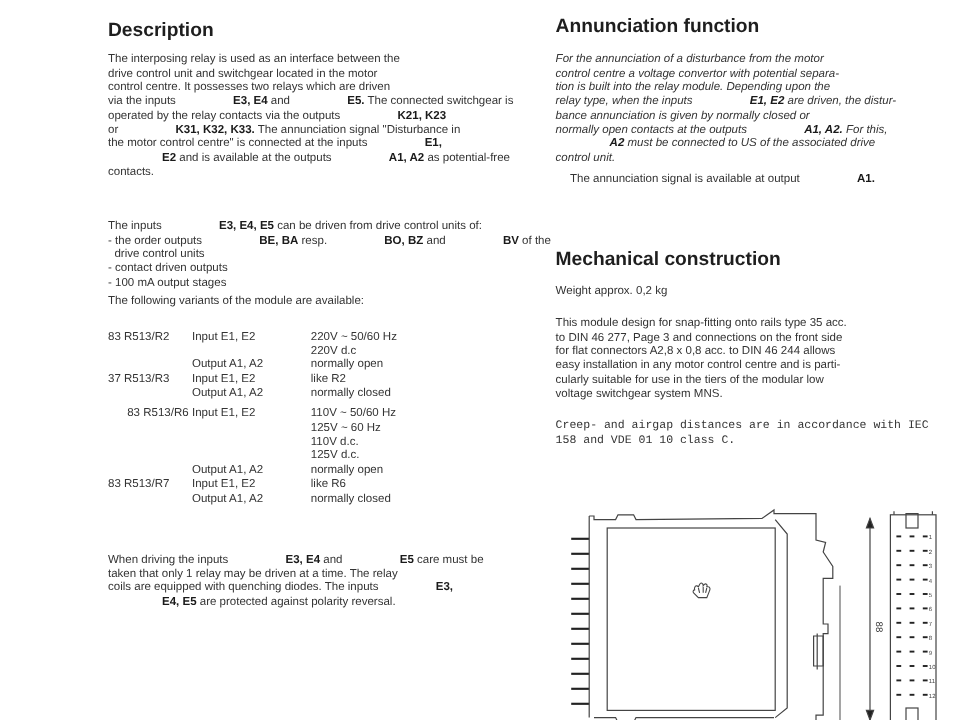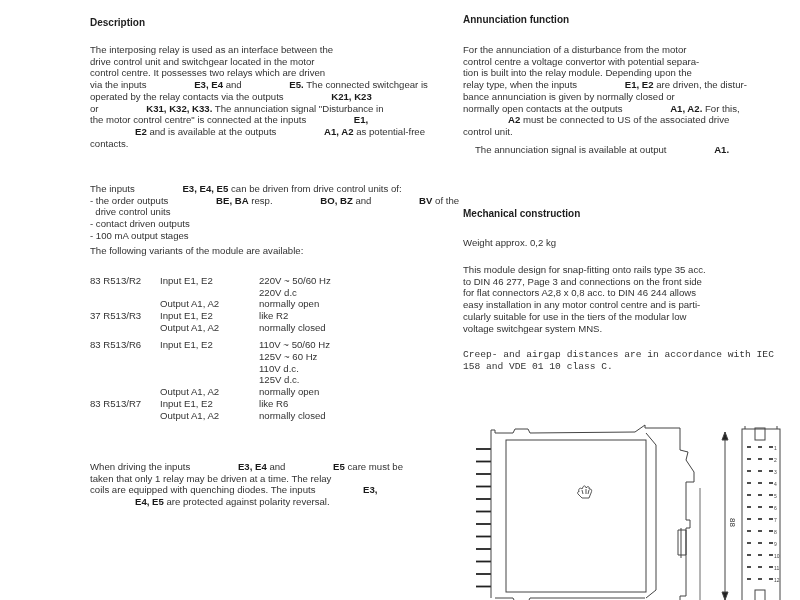--- a/index.html
+++ b/index.html
@@ -1,18 +1,18 @@
 <!DOCTYPE html>
 <html><head>
   <meta charset="utf-8">
   <style>
     html, body { margin: 0; padding: 0; background: #ffffff; }
     body { width: 800px; height: 600px; overflow: hidden; position: relative;
            font-family: "Liberation Sans", sans-serif; color: #333333; }
-    h2 { font-size: 10px; font-weight: bold; color: #1e1e1e; margin: 0; position: absolute; white-space: nowrap; }
+    h2 { font-size: 16px; font-weight: bold; color: #1e1e1e; margin: 0; position: absolute; white-space: nowrap; }
     .p { font-size: 9.6px; line-height: 11.7px; position: absolute; white-space: pre; color: #333; }
     .p b { color: #1a1a1a; padding-left: 45px; }
     .vt { position: absolute; font-size: 9.6px; line-height: 11.7px; color: #333; }
     .vt .cell { position: absolute; white-space: nowrap; }
     svg { position: absolute; }
   </style>
 </head>
 <body>
 
 <h2 style="left:90px; top:17px;">Description</h2>
@@ -37,42 +37,42 @@
     <span class="cell" style="left: 70px; top: 0px;">Input E1, E2</span>
     <span class="cell" style="left: 169px; top: 0px;">220V ~ 50/60 Hz</span>
     <span class="cell" style="left: 169px; top: 11.7px;">220V d.c</span>
     <span class="cell" style="left: 70px; top: 23.4px;">Output A1, A2</span>
     <span class="cell" style="left: 169px; top: 23.4px;">normally open</span>
     <span class="cell" style="left: 0px; top: 35.1px;">37 R513/R3</span>
     <span class="cell" style="left: 70px; top: 35.1px;">Input E1, E2</span>
     <span class="cell" style="left: 169px; top: 35.1px;"> like R2</span>
     <span class="cell" style="left: 70px; top: 46.8px;">Output A1, A2</span>
     <span class="cell" style="left: 169px; top: 46.8px;">normally closed</span>
-    <span class="cell" style="left: 0px; top: 64.35px;">83 R513/R6</span>
+    <span class="cell" style="left: 16px; top: 64.35px;">83 R513/R6</span>
     <span class="cell" style="left: 70px; top: 64.35px;">Input E1, E2</span>
     <span class="cell" style="left: 169px; top: 64.35px;">110V ~ 50/60 Hz</span>
     <span class="cell" style="left: 169px; top: 76.05px;">125V ~ 60 Hz</span>
     <span class="cell" style="left: 169px; top: 87.75px;">110V d.c.</span>
     <span class="cell" style="left: 169px; top: 99.45px;">125V d.c.</span>
     <span class="cell" style="left: 70px; top: 111.15px;">Output A1, A2</span>
     <span class="cell" style="left: 169px; top: 111.15px;">normally open</span>
     <span class="cell" style="left: 0px; top: 122.85px;">83 R513/R7</span>
     <span class="cell" style="left: 70px; top: 122.85px;">Input E1, E2</span>
     <span class="cell" style="left: 169px; top: 122.85px;"> like R6</span>
     <span class="cell" style="left: 70px; top: 134.55px;">Output A1, A2</span>
     <span class="cell" style="left: 169px; top: 134.55px;">normally closed</span>
   </div>
 
 <div class="p" style="left:90px; top:461px;">When driving the inputs <b>E3, E4</b> and <b>E5</b> care must be
 taken that only 1 relay may be driven at a time. The relay
 coils are equipped with quenching diodes. The inputs <b>E3,</b>
 <b>E4, E5</b> are protected against polarity reversal.</div>
 
 <h2 style="left:463px; top:14px;">Annunciation function</h2>
-<div class="p" style="left:463px; top:44px;">For the annunciation of a disturbance from the motor
+<div class="p" style="left:463px; top:44px;font-style:italic;">For the annunciation of a disturbance from the motor
 control centre a voltage convertor with potential separa-
 tion is built into the relay module. Depending upon the
 relay type, when the inputs <b>E1, E2</b> are driven, the distur-
 bance annunciation is given by normally closed or
 normally open contacts at the outputs <b>A1, A2.</b> For this,
 <b>A2</b> must be connected to US of the associated drive
 control unit.</div>
 <div class="p" style="left:463px; top:144px;margin-left:12px;">The annunciation signal is available at output <b>A1.</b></div>
 
 <h2 style="left:463px; top:208px;">Mechanical construction</h2>

